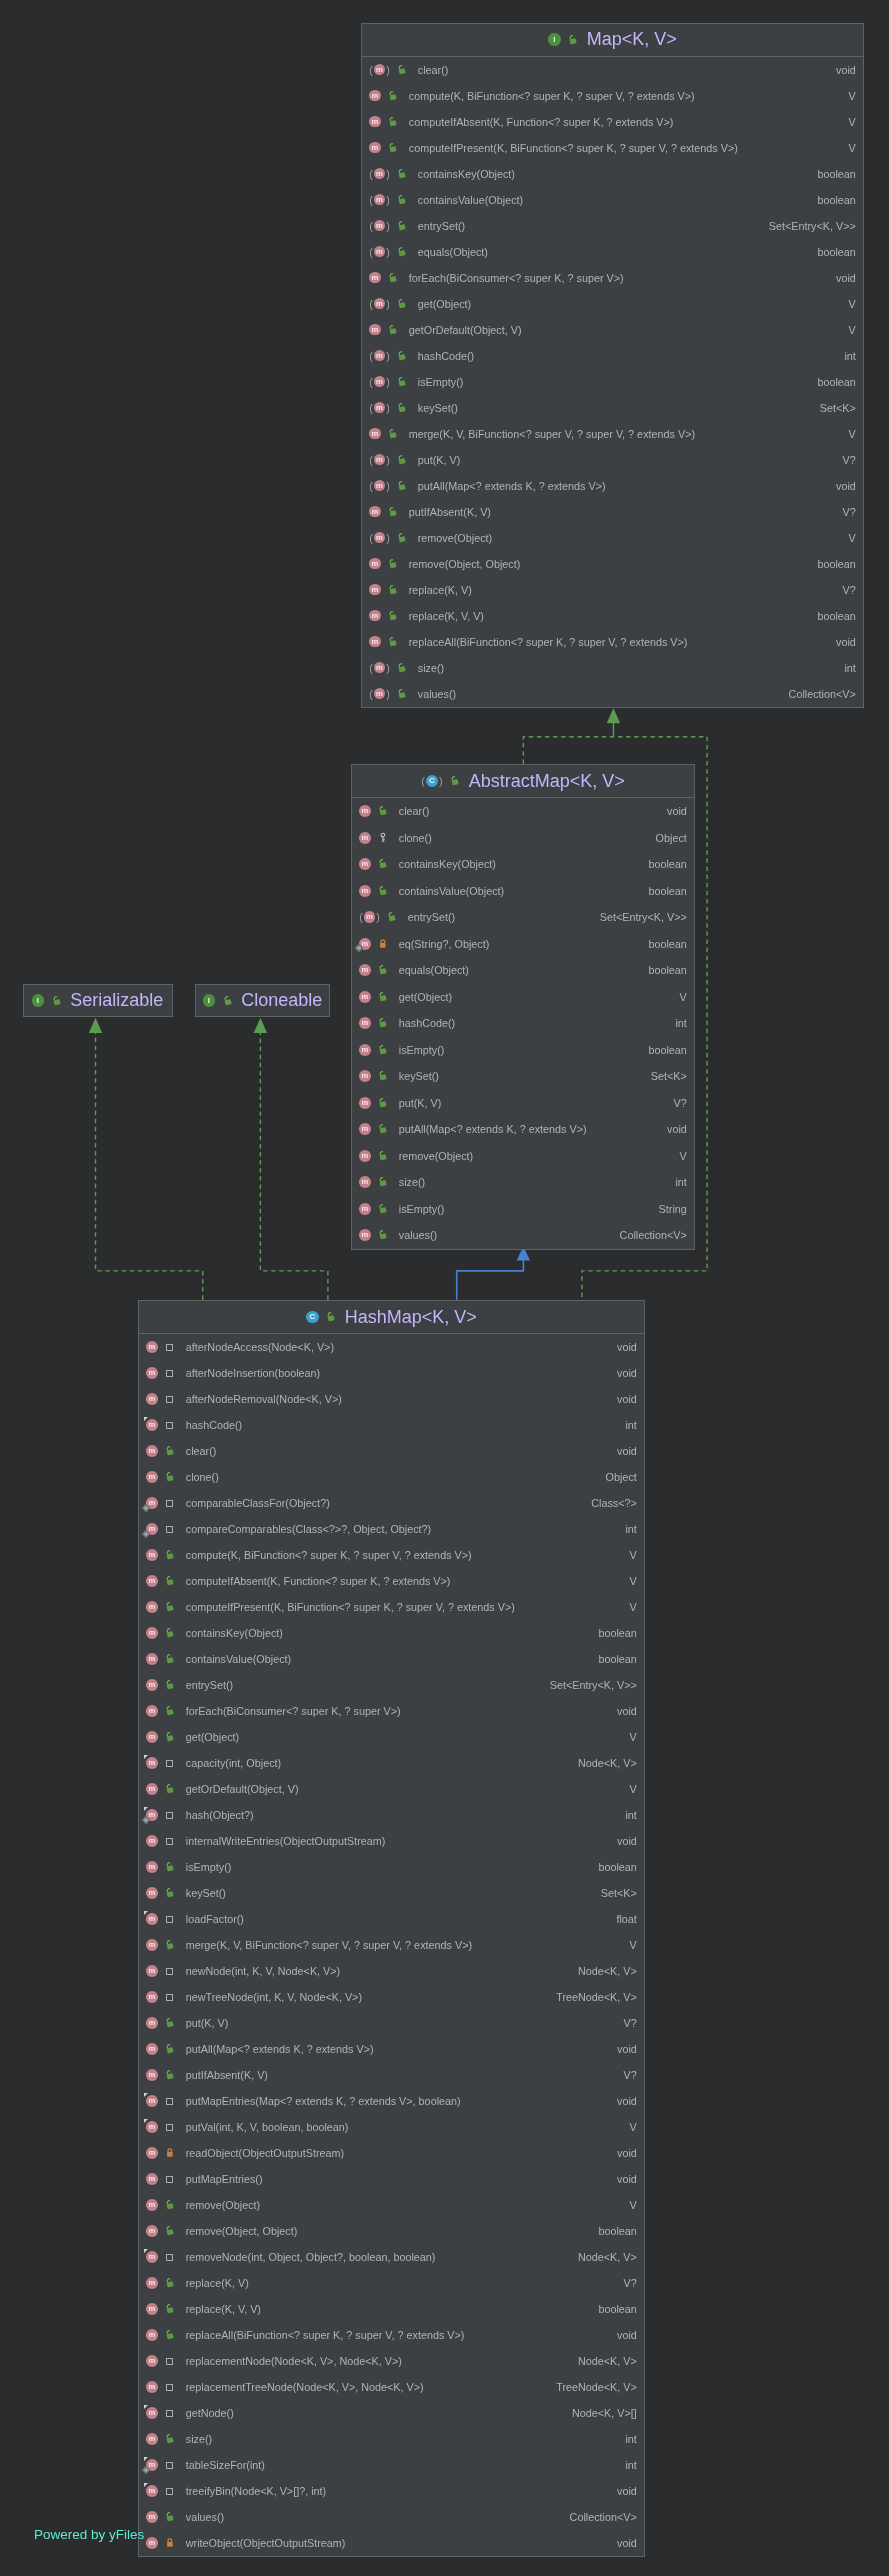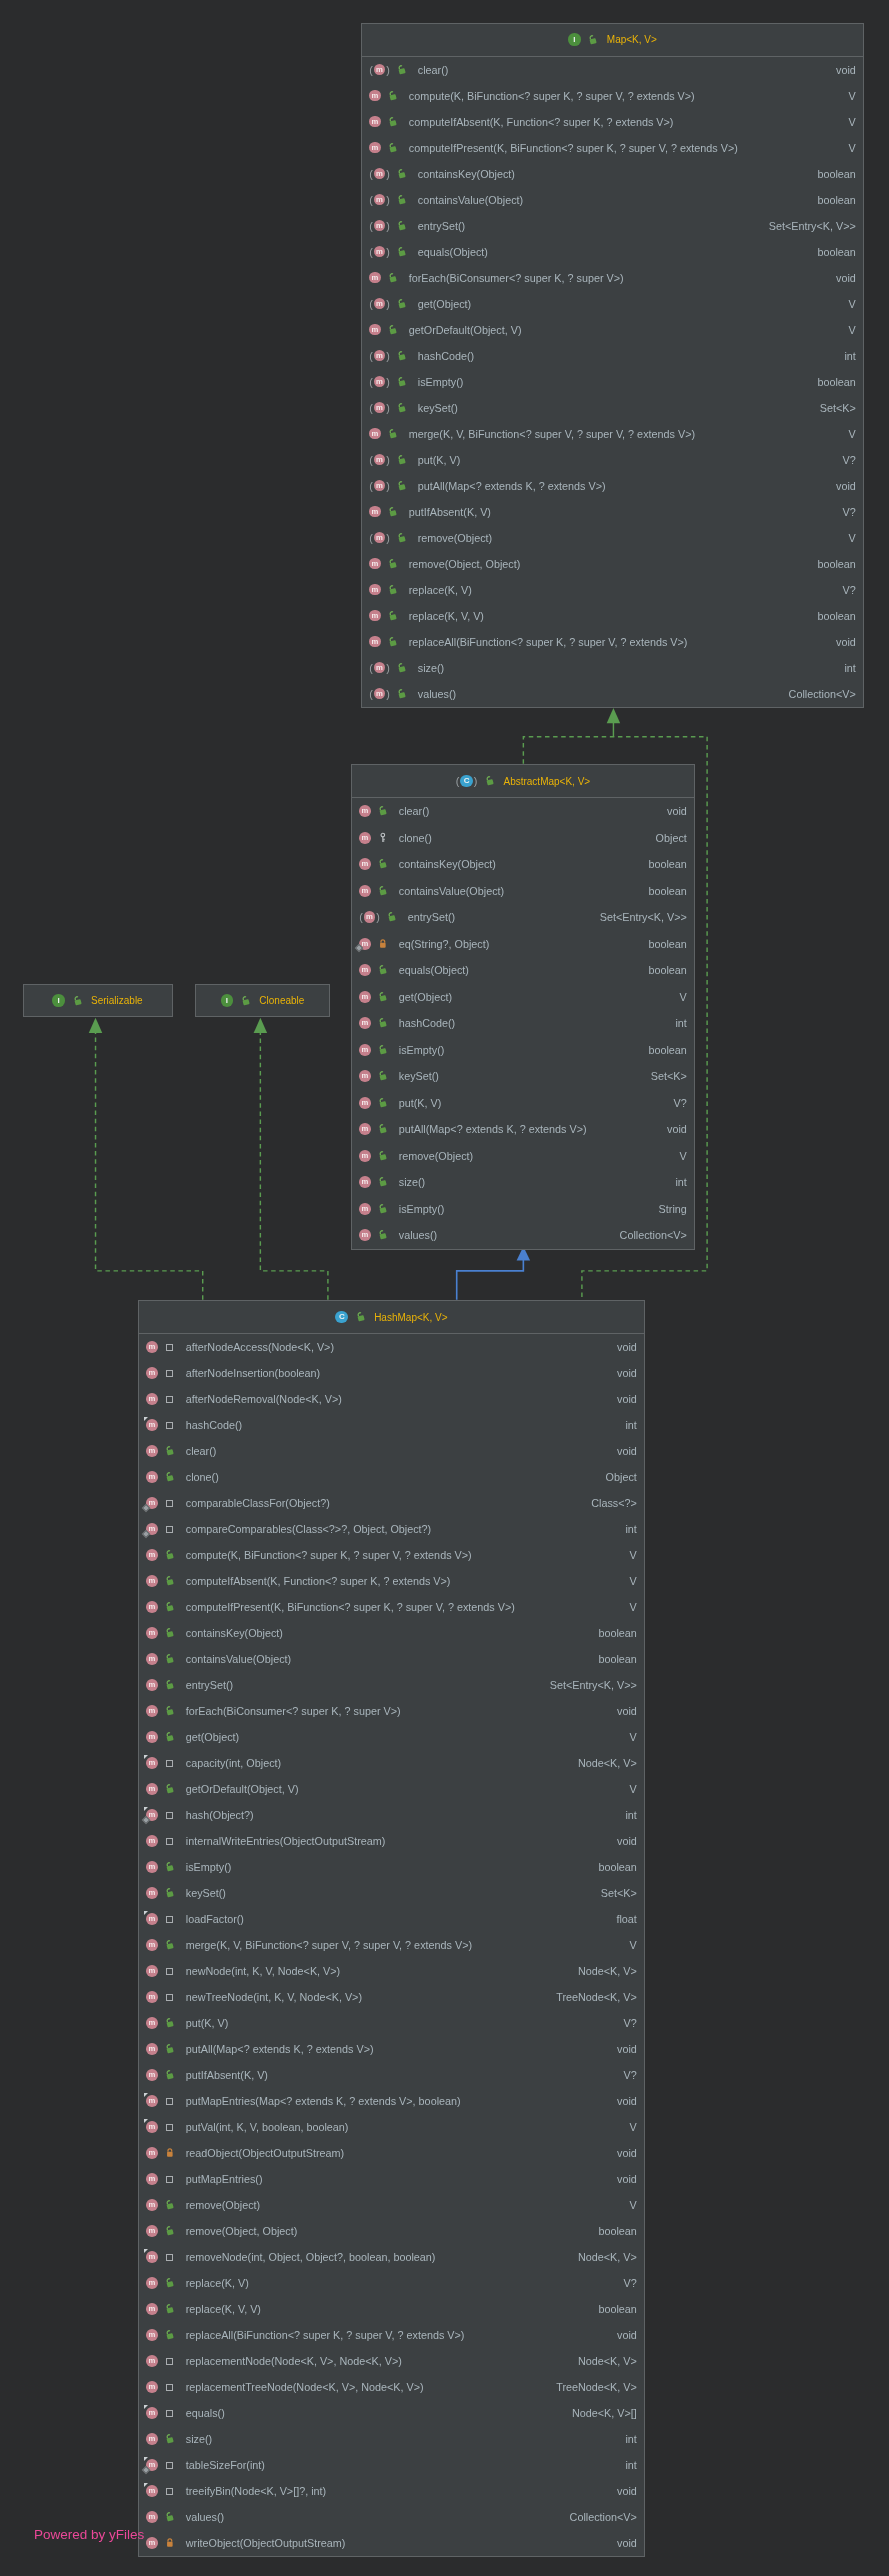--- a/index.html
+++ b/index.html
@@ -11,21 +11,21 @@
   #edges{position:absolute;left:0;top:0;z-index:0;}
   .uml-box{
     position:absolute;z-index:1;box-sizing:border-box;
     background:#3c4042;border:0.9px solid #5f6365;
   }
   .uml-header{
     height:32px;display:flex;align-items:center;justify-content:center;gap:7.2px;
     border-bottom:0.9px solid #5f6365;
   }
   .iface-only .uml-header{border-bottom:none;height:31.5px;}
-  .utitle{font-size:10px;color:#eab308;white-space:nowrap;}
+  .utitle{font-size:18px;color:#c4b5fd;white-space:nowrap;}
   .rows{display:flex;flex-direction:column;}
   .row{
     display:flex;align-items:center;gap:5.4px;
     padding:0 7.2px 0 7.2px;white-space:nowrap;
   }
   .b-map .row{height:26px;}
   .b-abstractmap .row{height:26.5px;}
   .b-hashmap .row{height:26px;}
   .mname{font-size:10.8px;color:#a9b5bc;margin-left:4.5px;}
   .mret{font-size:10.8px;color:#a9b5bc;margin-left:auto;padding-left:5.4px;}
@@ -51,21 +51,21 @@
   }
   .mk-f{
     position:absolute;left:-2.7px;top:-1.8px;width:0;height:0;
     border-left:4.5px solid #ccd1d4;border-bottom:4.5px solid transparent;
   }
   .vicon{width:12.6px;display:inline-flex;justify-content:center;flex:none;}
   .pkg{width:5px;height:5px;border:1.2px solid #a9adb0;display:inline-block;background:transparent;}
   .hslot{display:inline-flex;align-items:center;gap:6.3px;}
   #watermark{
     position:absolute;left:34px;top:2527px;z-index:2;
-    font-size:13.5px;color:#ec4899;
+    font-size:13.5px;color:#5eead4;
   }
 </style>
 </head>
 <body>
 
 <svg id="edges" width="890" height="2576" viewBox="0 0 988 2860">
 
   <path d="M581,848 L581,818 L785,818 L785,1411 L646,1411 L646,1443" fill="none" stroke="#5a9c50" stroke-width="1.6" stroke-dasharray="5 4"></path>
   <line x1="681" y1="818" x2="681" y2="802" stroke="#5a9c50" stroke-width="1.6"></line>
   <polygon points="681,786 673.5,803 688.5,803" fill="#5a9c50"></polygon>
@@ -1181,21 +1181,21 @@
           <span class="pkg"></span>
         </span>
         <span class="mname">replacementTreeNode(Node&lt;K, V&gt;, Node&lt;K, V&gt;)</span>
         <span class="mret">TreeNode&lt;K, V&gt;</span>
       </div>
       <div class="row">
         <span class="micon"><i class="mk-f"></i>m</span>
         <span class="vicon">
           <span class="pkg"></span>
         </span>
-        <span class="mname">equals()</span>
+        <span class="mname">getNode()</span>
         <span class="mret">Node&lt;K, V&gt;[]</span>
       </div>
       <div class="row">
         <span class="micon">m</span>
         <span class="vicon">
           <svg width="11.7" height="11.7" viewBox="0 0 13 13">
             <g transform="rotate(-14 6 7)">
               <path d="M4.2 5.6 V4.1 a2.1 2.1 0 0 1 3.6 -1.5" fill="none" stroke="#6fae53" stroke-width="1.4"></path>
               <rect x="3.1" y="5.4" width="6.8" height="5.6" rx="1" fill="#5c9b44"></rect>
             </g>

